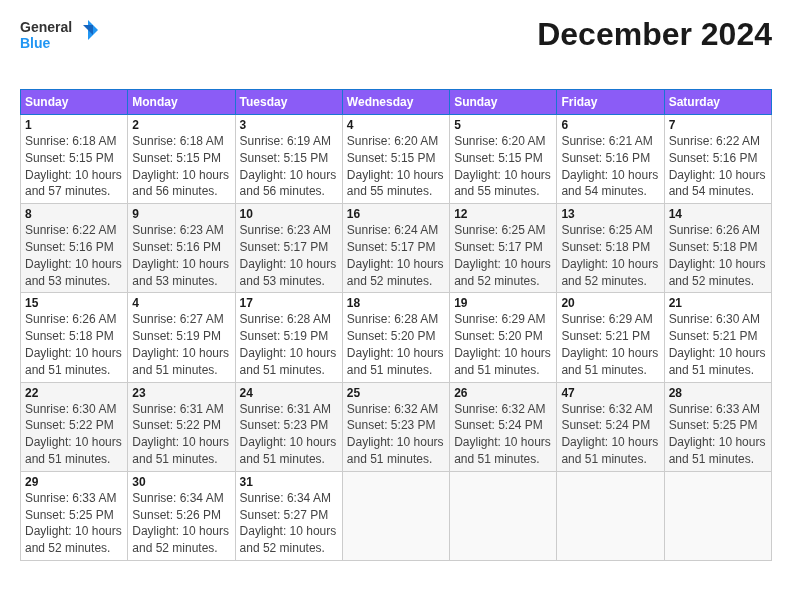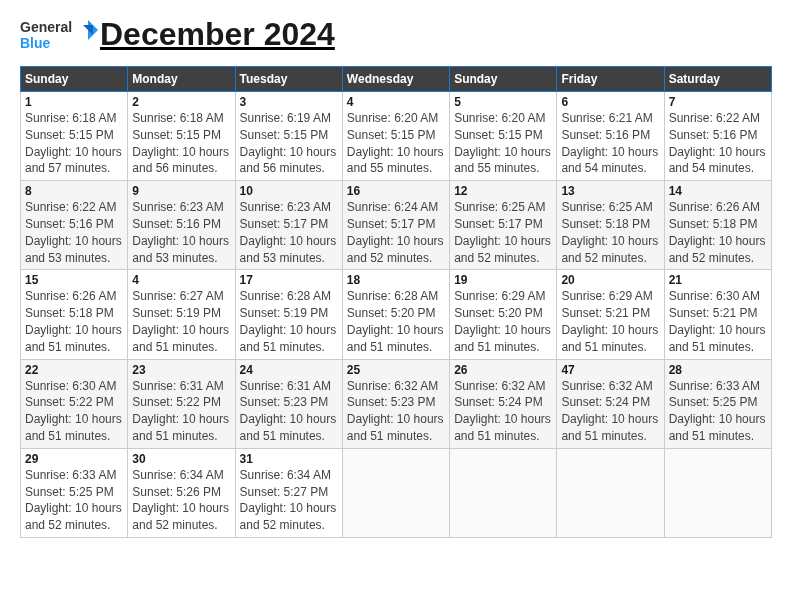--- a/index.html
+++ b/index.html
@@ -11,23 +11,23 @@
       overflow: hidden;
     }
     .page {
       width: 792px;
       height: 612px;
       padding: 16px 20px 10px 20px;
       background: #fff;
     }
     .header {
       display: flex;
+      justify-content: space-between;
       align-items: flex-start;
-      margin-bottom: 4px;
-      text-decoration: underline;
+      margin-bottom: 27px;
     }
     .logo {
       display: flex;
       align-items: center;
     }
     .title-block {
       text-align: right;
     }
     .main-title {
       font-size: 32px;
@@ -37,21 +37,21 @@
     .subtitle {
       font-size: 14px;
       color: #555;
     }
     .calendar {
       width: 100%;
       border-collapse: collapse;
       table-layout: fixed;
     }
     .calendar th {
-      background: #404040;
+      background: #8b5cf6;
       color: #fff;
       font-size: 12px;
       font-weight: bold;
       padding: 5px 4px;
       text-align: left;
       border: 1px solid #1976D2;
     }
     .calendar td {
       border: 1px solid #ccc;
       vertical-align: top;

